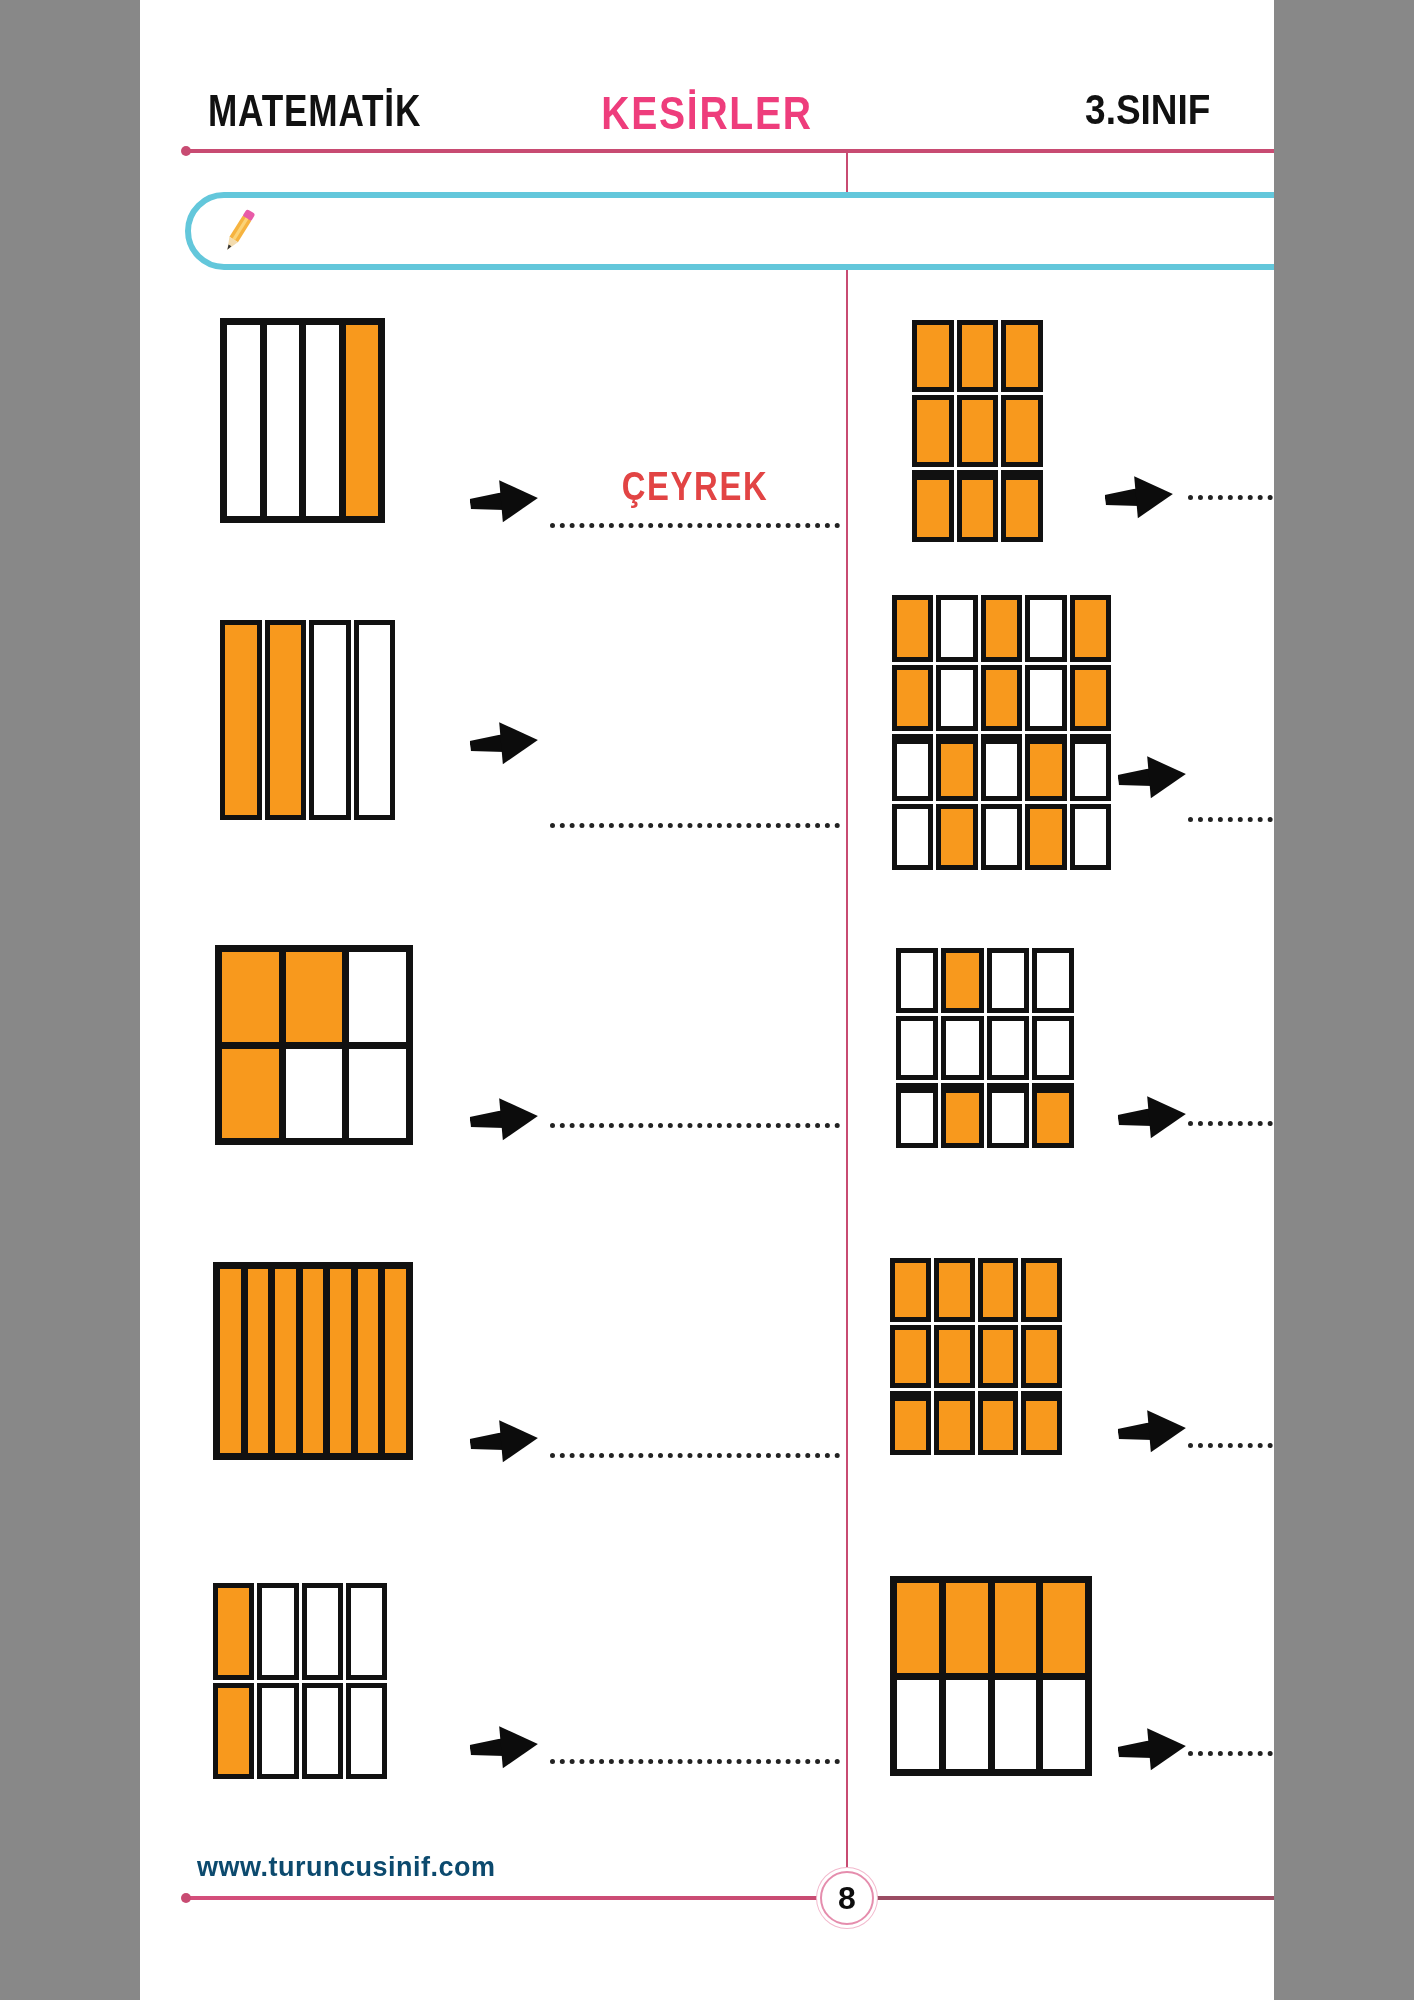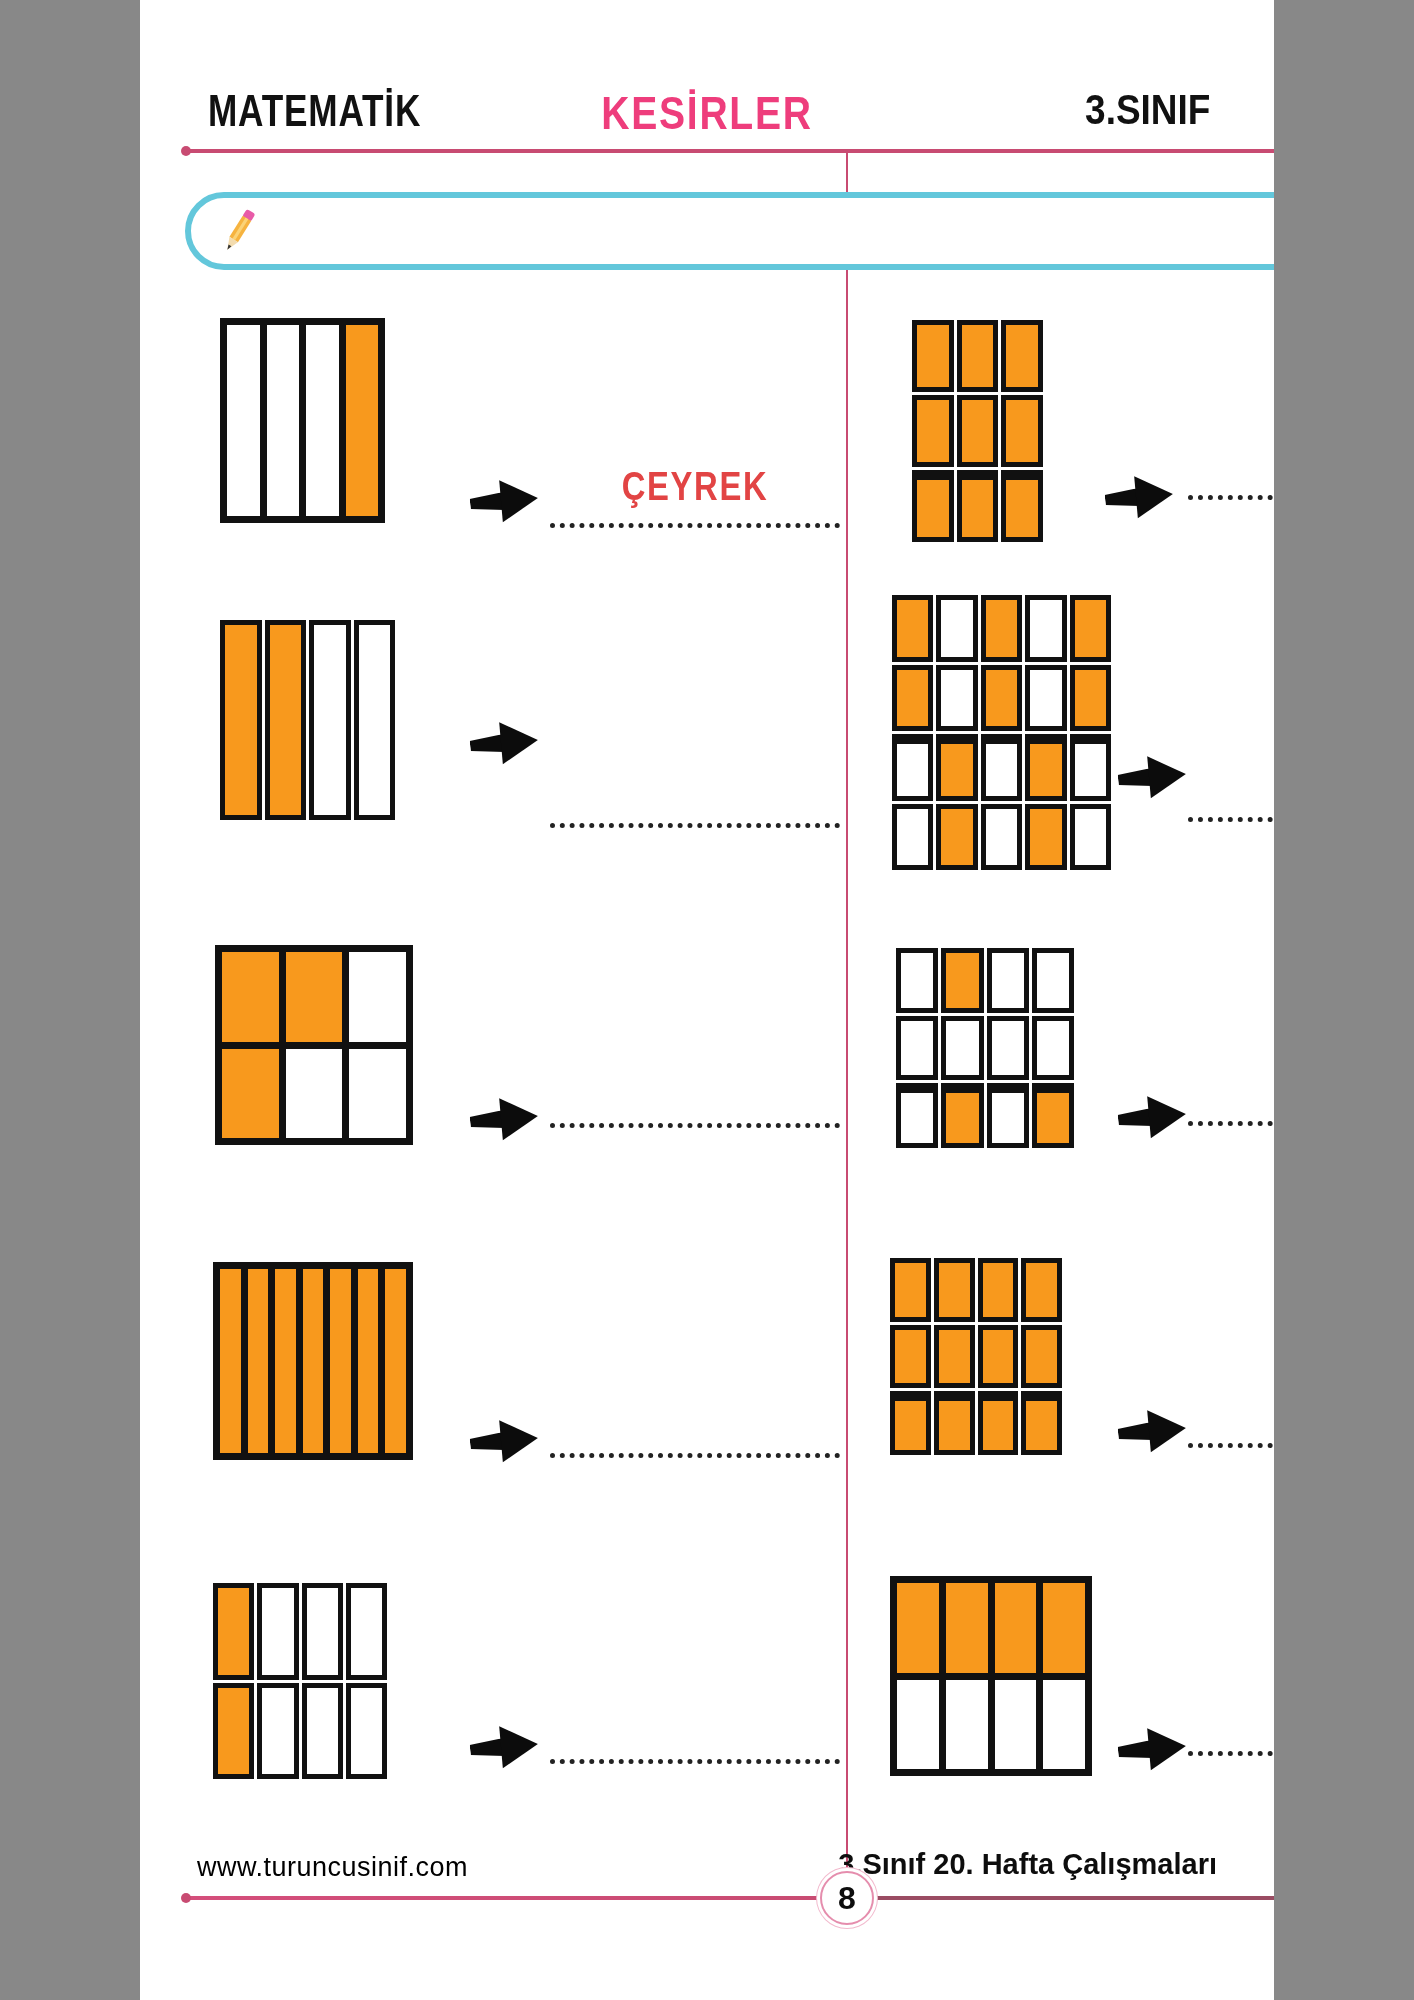--- a/index.html
+++ b/index.html
@@ -86,21 +86,21 @@
 
   #ex9-diagram{left:73px;top:1583px;width:174px;height:196px;}
   #ex9-arrow{left:330px;top:1726px;}
   #ex9-line{left:410px;top:1756px;width:290px;}
 
   #ex10-diagram{left:750px;top:1576px;width:202px;height:200px;}
   #ex10-arrow{left:978px;top:1728px;}
   #ex10-line{left:1048px;top:1748px;width:294px;}
 
   
-  #website{position:absolute;left:57px;top:1852px;font-size:27px;font-weight:normal;color:#000000;letter-spacing:0.5px;}
+  #website{position:absolute;left:57px;top:1852px;font-size:27px;font-weight:bold;color:#0c4a6e;letter-spacing:0.5px;}
   #footer-right{position:absolute;right:57px;top:1848px;font-size:29px;font-weight:bold;color:#0d0d0d;}
   #page-number-circle{position:absolute;left:680px;top:1871px;width:54px;height:54px;border-radius:50%;
     background:#fff;border:2px solid #E58DAD;box-shadow:0 0 0 3px #fff,0 0 0 4px #F2B9CD;
     display:flex;align-items:center;justify-content:center;z-index:3;}
   #page-number{font-size:32px;font-weight:bold;color:#0d0d0d;}
 </style>
 </head>
 <body>
 
 <div id="page">
@@ -289,18 +289,17 @@
       <div class="cell"></div>
     </div>
   <div class="arrow" id="ex10-arrow">
       <span class="bar"></span>
       <span class="head"></span>
     </div>
   <div class="answer-line" id="ex10-line"></div>
 
   <div class="rule" id="rule-bottom"></div>
   <div id="website">www.turuncusinif.com</div>
-  <div id="footer-right">3.Sınıf 20. Hafta Çalışmaları</div>
   <div id="page-number-circle">
     <span id="page-number">8</span>
   </div>
 
 </div>
 
 </body></html>

